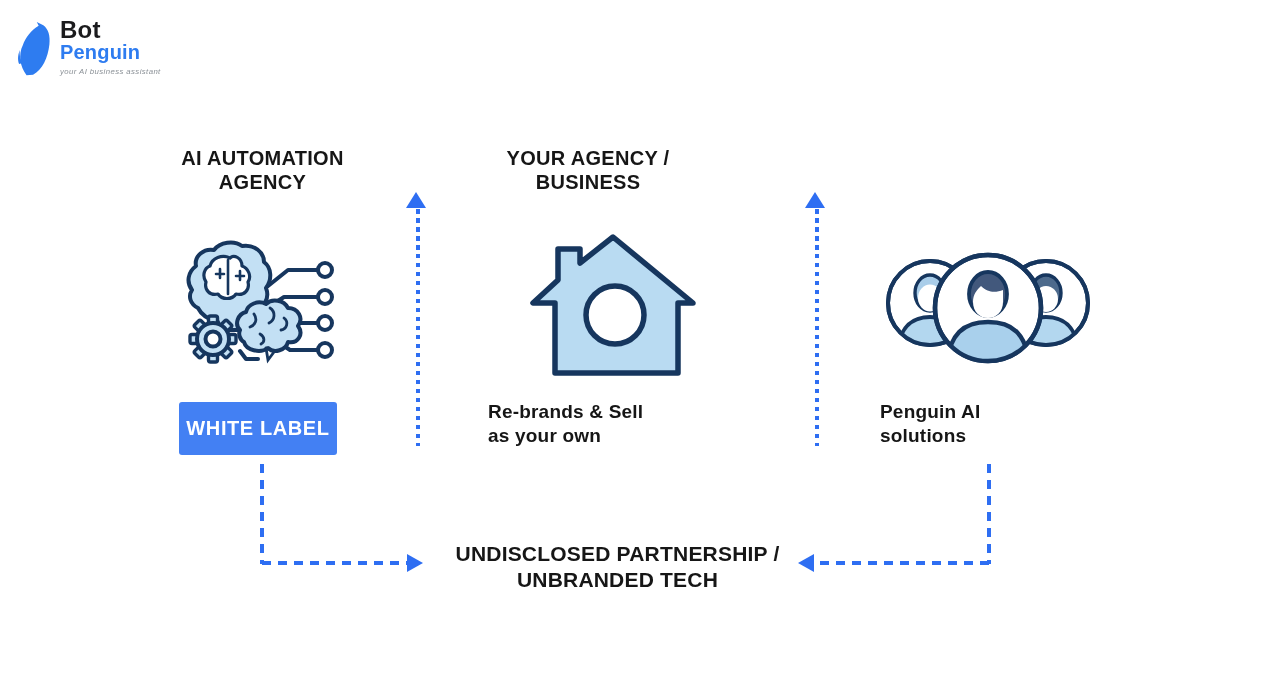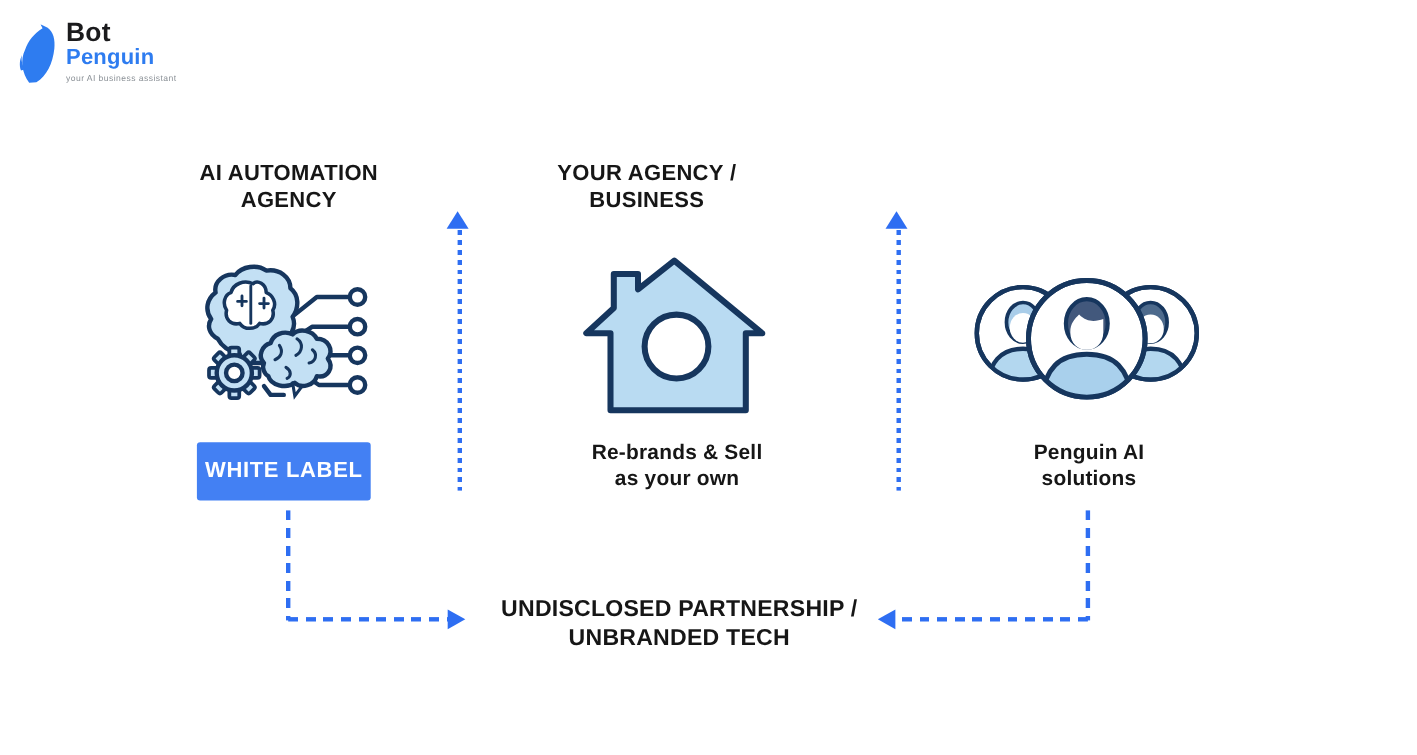--- a/index.html
+++ b/index.html
@@ -6,29 +6,29 @@
   .canvas{
     position:relative;width:1288px;height:686px;background:#ffffff;
     font-family:"Liberation Sans",sans-serif;overflow:hidden;padding-left:44px;
   }
   
   .logo{position:absolute;left:14px;top:18px;display:flex;align-items:flex-start;}
   .logo-icon{width:40px;height:56px;margin-top:4px;}
   .logo-text{margin-left:6px;display:flex;flex-direction:column;}
   .logo-bot{font-size:24px;font-weight:800;color:#1b1b1d;line-height:1.02;letter-spacing:.2px;}
   .logo-penguin{font-size:20px;font-weight:800;color:#2e7cf0;line-height:1.05;letter-spacing:.2px;}
-  .logo-tagline{font-size:7.8px;color:#8a9096;margin-top:4px;letter-spacing:.4px;}
+  .logo-tagline{font-size:7.8px;font-style:italic;color:#8a9096;margin-top:4px;letter-spacing:.4px;}
   
   .pre{white-space:pre-line;}
   .col-title{position:absolute;text-align:center;font-weight:700;color:#161616;
              font-size:20px;line-height:1.18;letter-spacing:.3px;}
   .c1{left:155px;top:147px;width:215px;}
   .c2{left:452px;top:147px;width:272px;}
   .c3{left:880px;top:159px;width:242px;}
-  .caption{position:absolute;text-align:center;font-weight:700;color:#161616;
+  .caption{position:absolute;text-align:left;font-weight:700;color:#161616;
            font-size:19px;line-height:1.26;letter-spacing:.2px;}
   .cap2{left:488px;top:400px;width:255px;}
   .cap3{left:880px;top:400px;width:220px;}
   .bottom-label{position:absolute;left:440px;top:541px;width:355px;text-align:center;
                 font-weight:700;color:#161616;font-size:21px;line-height:1.22;letter-spacing:.2px;}
   
   .badge{position:absolute;left:179px;top:402px;width:158px;height:53px;background:#4380f3;
          color:#fff;font-weight:700;font-size:20px;letter-spacing:.6px;border-radius:3px;
          display:flex;align-items:center;justify-content:center;}
   

